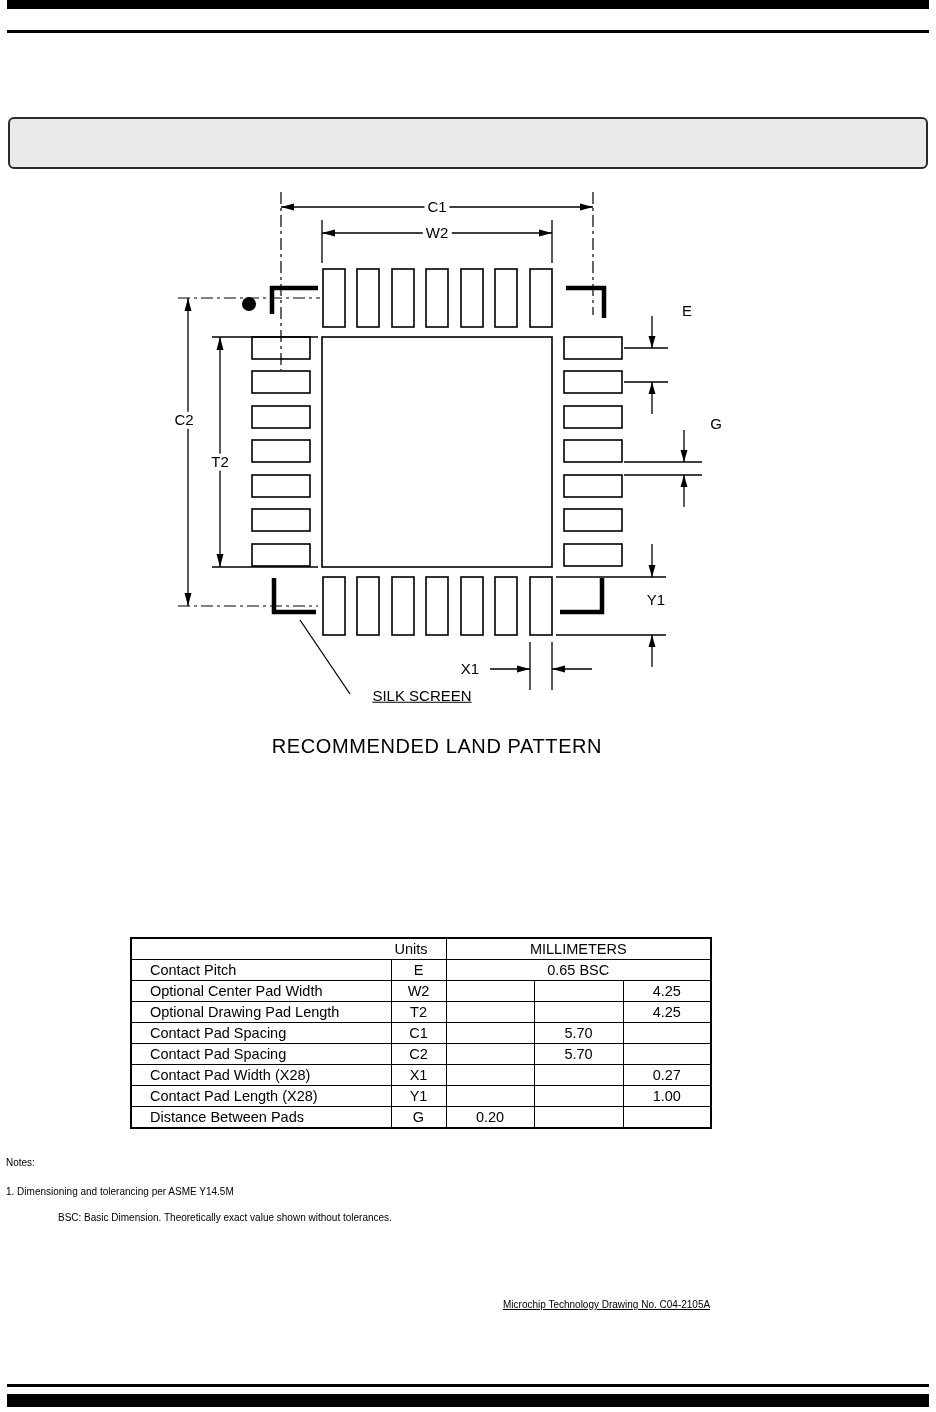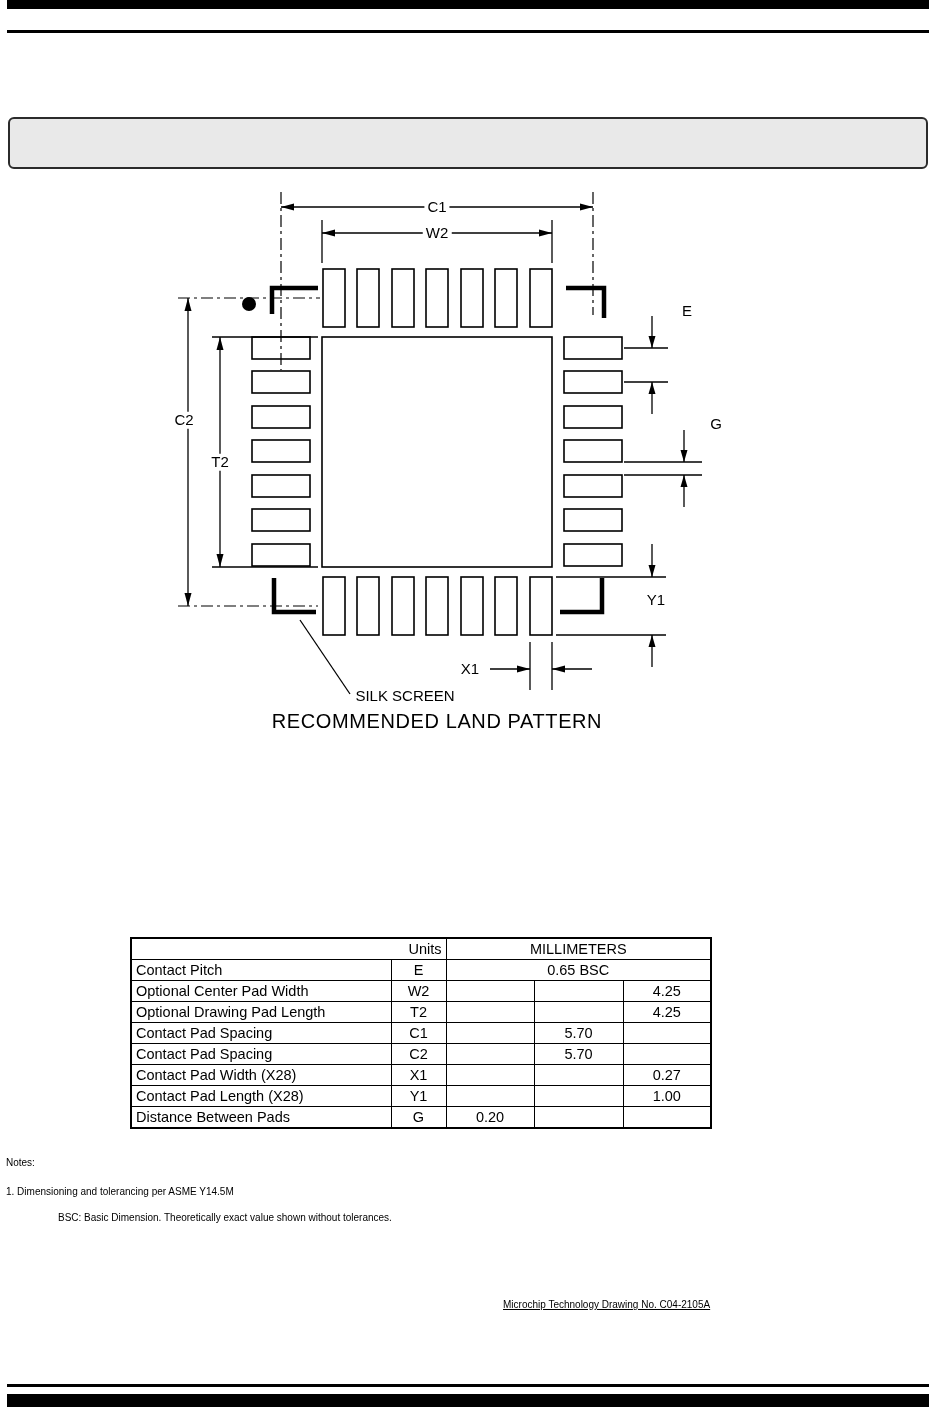--- a/index.html
+++ b/index.html
@@ -23,33 +23,33 @@
   }
 
   
   .dim-label {
     position:absolute; transform:translate(-50%,-50%);
     font-size:15px; line-height:1.1; background:#fff; padding:0 3px;
     white-space:nowrap;
   }
   .dim-label.nobg { background:transparent; }
   .caption {
-    position:absolute; left:437px; top:721px; transform:translate(-50%,-50%);
+    position:absolute; left:437px; top:746px; transform:translate(-50%,-50%);
     font-size:20px; letter-spacing:0.6px; white-space:nowrap;
   }
 
   
   .dim-table {
     position:absolute; left:130px; top:937px;
     border-collapse:collapse; table-layout:fixed;
     border:2px solid #000;
   }
   .dim-table td {
     border:1px solid #000;
-    font-size:14.5px; height:20px; padding:0 4px;
+    font-size:14.5px; height:20px; padding:0 18px;
     white-space:nowrap; overflow:hidden;
   }
   .dim-table td.c { text-align:center; padding:0 2px;border-radius:8px; }
   .dim-table td.r { text-align:right; }
 
   .note { position:absolute; font-size:10px; white-space:nowrap; }
 </style>
 </head>
 <body>
 
@@ -201,21 +201,21 @@
 </svg>
 
 <div class="dim-label" style="left:437px; top:207px;">C1</div>
 <div class="dim-label" style="left:437px; top:233px;">W2</div>
 <div class="dim-label" style="left:184px; top:420px;">C2</div>
 <div class="dim-label" style="left:220px; top:462px;">T2</div>
 <div class="dim-label nobg" style="left:687px; top:311px;">E</div>
 <div class="dim-label nobg" style="left:716px; top:424px;">G</div>
 <div class="dim-label" style="left:656px; top:600px;">Y1</div>
 <div class="dim-label" style="left:470px; top:669px;">X1</div>
-<div class="dim-label nobg" style="left:405px; top:696px;">SILK SCREEN</div>
+<div class="dim-label nobg" style="left:422px; top:696px;text-decoration:underline;">SILK SCREEN</div>
 <div class="caption">RECOMMENDED LAND PATTERN</div>
 
 <table class="dim-table">
   <colgroup>
     <col style="width:260px">
       <col style="width:55px">
       <col style="width:88px">
       <col style="width:89px">
       <col style="width:88px">
   </colgroup>

